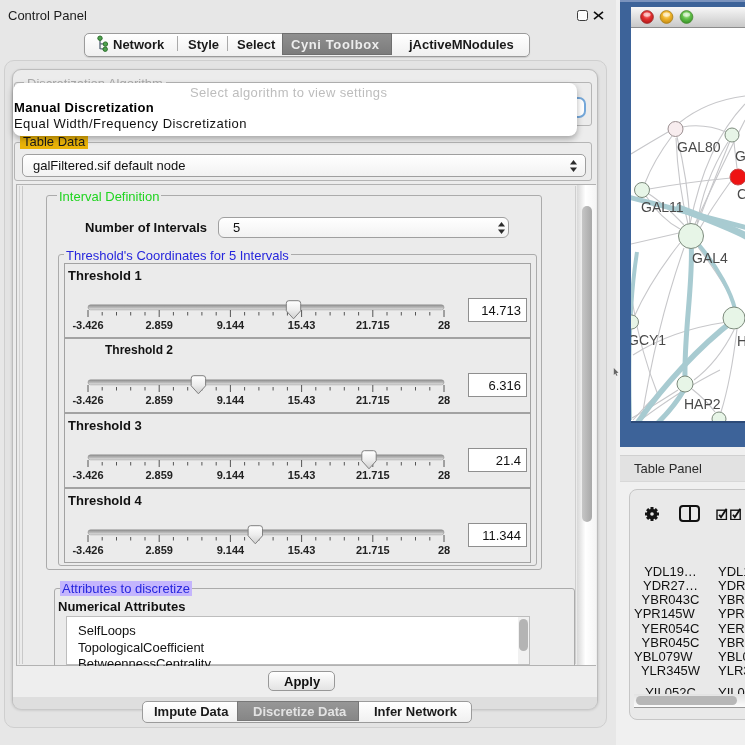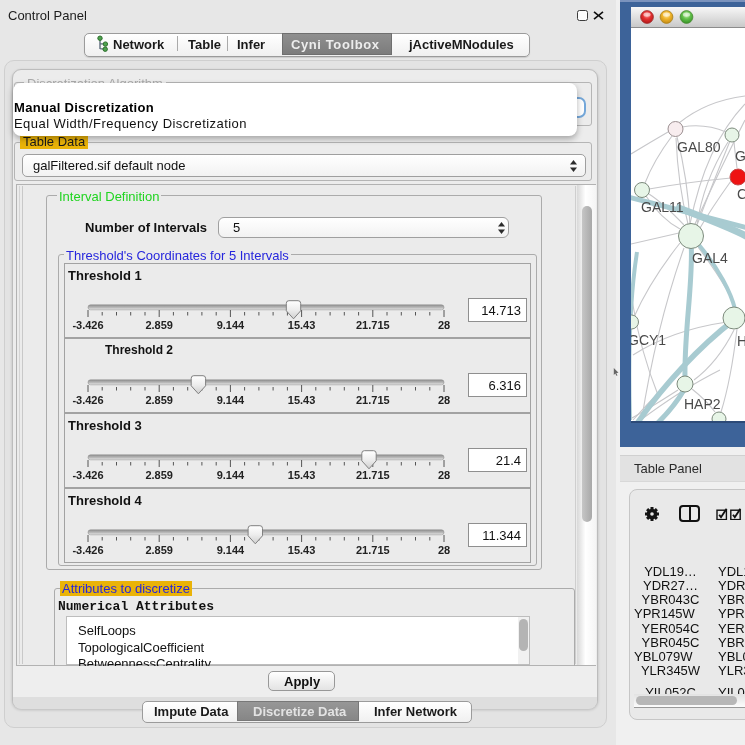--- a/index.html
+++ b/index.html
@@ -24,22 +24,22 @@
   <div class="abs" style="left:177px;top:36px;width:1px;height:15px;background:#aaa;"></div>
   <div class="abs" style="left:227px;top:36px;width:1px;height:15px;background:#aaa;"></div>
 
   <svg class="abs" style="left:96px;top:35px;" width="13" height="17" viewBox="0 0 13 17">
     <path d="M4 4 L4 14 M4 8.6 L9 9.1 M4 13.6 L9 14.2" stroke="#5c6b7a" stroke-width="1.4" fill="none"></path>
     <circle cx="4" cy="3.2" r="2.2" fill="#4da34d" stroke="#2e6e2e"></circle>
     <circle cx="9.4" cy="9.1" r="2.2" fill="#4da34d" stroke="#2e6e2e"></circle>
     <circle cx="9.2" cy="14.2" r="2.2" fill="#4da34d" stroke="#2e6e2e"></circle>
   </svg>
   <div class="txt" style="left:113px;top:37px;font-size:13px;font-weight:bold;color:#1a1a1a;">Network</div>
-  <div class="txt" style="left:188px;top:37px;font-size:13px;font-weight:bold;color:#1a1a1a;">Table</div>
-  <div class="txt" style="left:237px;top:37px;font-size:13px;font-weight:bold;color:#1a1a1a;">Infer</div>
+  <div class="txt" style="left:188px;top:37px;font-size:13px;font-weight:bold;color:#1a1a1a;">Style</div>
+  <div class="txt" style="left:237px;top:37px;font-size:13px;font-weight:bold;color:#1a1a1a;">Select</div>
   <div class="txt" style="left:291px;top:37px;font-size:13px;font-weight:bold;color:#ededed;letter-spacing:0.6px;">Cyni Toolbox</div>
   <div class="txt" style="left:409px;top:37px;font-size:13px;font-weight:bold;color:#1a1a1a;">jActiveMNodules</div>
 
   <div class="abs" style="left:4px;top:60px;width:603px;height:668px;background:#e3e3e3;border:1px solid #cfcfcf;border-radius:10px;box-sizing:border-box;"></div>
 
   <div class="abs" style="left:12px;top:69px;width:586px;height:640px;background:#ececec;border:1px solid #bcbcbc;border-radius:9px;box-sizing:border-box;box-shadow:0 1px 3px rgba(0,0,0,0.18);"></div>
   <div class="abs" style="left:13px;top:697px;width:584px;height:11.5px;background:#dedede;border-radius:0 0 8px 8px;"></div>
 
   <div class="abs" style="left:14px;top:82px;width:578px;height:44px;border:1px solid #b5b5b5;border-radius:3px;box-sizing:border-box;"></div>
   <div class="txt" style="left:24px;top:76px;font-size:13px;color:#a9a9a9;background:#ececec;padding:0 3px;">Discretization Algorithm</div>
@@ -49,20 +49,21 @@
   <div class="abs" style="left:14px;top:142px;width:578px;height:39px;border:1px solid #b5b5b5;border-radius:3px;box-sizing:border-box;"></div>
   <div class="txt" style="left:20px;top:134px;font-size:13px;color:#1a1a1a;background:#eab308;padding:0 3px;">Table Data</div>
   <div class="abs" style="left:22px;top:154px;width:564px;height:23px;border:1px solid #9f9f9f;border-radius:5px;background:linear-gradient(#ffffff,#f2f2f2);box-sizing:border-box;"></div>
   <div class="txt" style="left:33px;top:158px;font-size:13px;color:#111;">galFiltered.sif default node</div>
   <svg class="abs" style="left:569px;top:160px;" width="9" height="12" viewBox="0 0 9 12">
     <path d="M4.5 0 L8 4.4 L1 4.4 Z" fill="#2b2b2b"></path>
       <path d="M4.5 12 L8 7.6 L1 7.6 Z" fill="#2b2b2b"></path>
   </svg>
 
   <div class="abs" style="left:13px;top:83px;width:564px;height:53px;background:#fff;border-radius:8px;box-shadow:0 3px 6px rgba(0,0,0,0.3);"></div>
+  <div class="txt" style="left:190px;top:85px;font-size:13px;letter-spacing:0.35px;color:#bdbdbd;">Select algorithm to view settings</div>
   <div class="txt" style="left:14px;top:100px;font-size:13px;letter-spacing:0.3px;font-weight:bold;color:#000;">Manual Discretization</div>
   <div class="txt" style="left:14px;top:116px;font-size:13px;letter-spacing:0.45px;color:#111;">Equal Width/Frequency Discretization</div>
 
   <div class="abs" style="left:16px;top:184px;width:580px;height:482px;border:1px solid #b2b2b2;background:#ebebeb;box-sizing:border-box;"></div>
   <div class="abs" style="left:19px;top:186px;width:1px;height:478px;background:#d4d4d4;"></div>
   <div class="abs" style="left:22px;top:186px;width:1px;height:478px;background:#c8c8c8;"></div>
   <div class="abs" style="left:575px;top:186px;width:1px;height:478px;background:#cecece;"></div>
 
   <div class="abs" style="left:577px;top:185px;width:19px;height:480px;background:linear-gradient(90deg,#d8d8d8,#ffffff 45%,#f4f4f4);"></div>
   <div class="abs" style="left:582px;top:206px;width:10px;height:316px;border-radius:5px;background:linear-gradient(90deg,#c6c6c6,#a8a8a8);"></div>
@@ -299,22 +300,22 @@
       <text x="292.8" y="38" text-anchor="middle" font-size="11" font-weight="bold" fill="#222" font-family="Liberation Sans, sans-serif">21.715</text>
       <text x="364.0" y="38" text-anchor="middle" font-size="11" font-weight="bold" fill="#222" font-family="Liberation Sans, sans-serif">28</text>
       <g transform="translate(175.3,5.3)">
         <path d="M-7.2 7 Q-7.2 4.4 -4.6 4.4 L4.6 4.4 Q7.2 4.4 7.2 7 L7.2 14.5 L0 22.5 L-7.2 14.5 Z" fill="url(#thm4)" stroke="#808080" stroke-width="1"></path>
       </g>
     </svg>
   <div class="abs" style="left:468px;top:523px;width:59px;height:24px;border:1px solid #8f8f8f;background:#fff;box-sizing:border-box;"></div>
   <div class="txt" style="left:468px;top:528px;width:53px;text-align:right;font-size:13px;color:#111;">11.344</div>
 
   <div class="abs" style="left:54px;top:588px;width:521px;height:120px;border:1px solid #ababab;border-radius:3px;box-sizing:border-box;clip-path:inset(0 0 42px 0);"></div>
-  <div class="txt" style="left:60px;top:581px;font-size:13px;color:#2626dd;background:#eab308;padding:0 2px;">Attributes to discretize</div>
-  <div class="txt" style="left:58px;top:599px;font-size:13px;font-weight:bold;color:#111;font-family:Liberation Mono, monospace;">Numerical Attributes</div>
+  <div class="txt" style="left:60px;top:581px;font-size:13px;color:#2626dd;background:#c4b5fd;padding:0 2px;">Attributes to discretize</div>
+  <div class="txt" style="left:58px;top:599px;font-size:13px;font-weight:bold;color:#111;">Numerical Attributes</div>
   <div class="abs" style="left:66px;top:616px;width:464px;height:49px;background:#fff;border:1px solid #bdbdbd;box-sizing:border-box;"></div>
   <div class="txt" style="left:78px;top:623px;font-size:13px;color:#111;">SelfLoops</div>
   <div class="txt" style="left:78px;top:640px;font-size:13px;color:#111;">TopologicalCoefficient</div>
   <div class="txt" style="left:78px;top:656px;font-size:13px;color:#111;">BetweennessCentrality</div>
   <div class="abs" style="left:518px;top:617px;width:11px;height:47px;background:#f1f1f1;"></div>
   <div class="abs" style="left:519px;top:619px;width:9px;height:32px;border-radius:5px;background:#b4b4b4;"></div>
 
   <div class="abs" style="left:13px;top:666px;width:584px;height:31px;background:#eeeeee;"></div>
   <div class="abs" style="left:268px;top:671px;width:67px;height:20px;border:1px solid #989898;border-radius:5px;background:linear-gradient(#ffffff,#e3e3e3);box-sizing:border-box;"></div>
   <div class="txt" style="left:284px;top:674px;font-size:13px;font-weight:bold;color:#111;">Apply</div>

